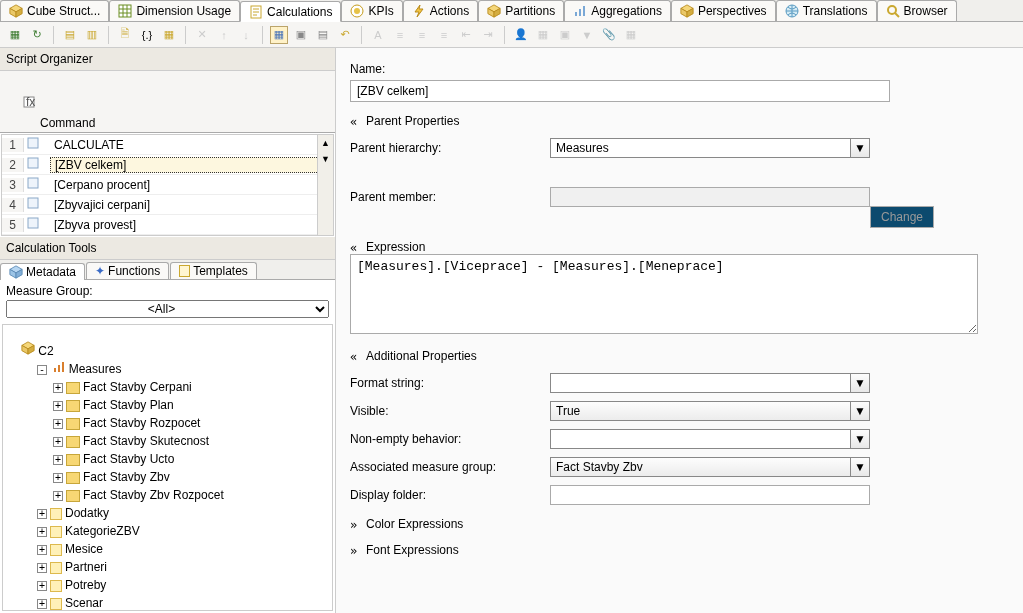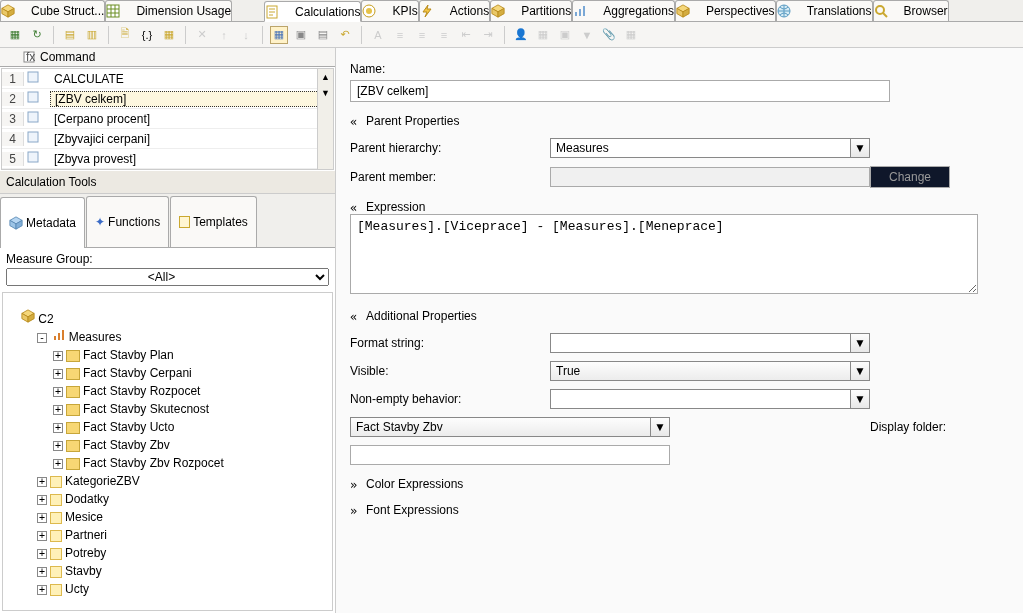--- a/index.html
+++ b/index.html
@@ -1,38 +1,38 @@
 <!DOCTYPE html>
 <html><head>
 <meta charset="utf-8">
 <style>
   * { box-sizing: border-box; margin: 0; padding: 0; font-family: Tahoma, Verdana, sans-serif; font-size: 12px; }
   body { background: #f9f8f6; color: #000; width: 1023px; height: 613px; overflow: hidden; }
   .tabs { display: flex; border-bottom: 1px solid #aaa; background: #f0efec; height: 22px; }
-  .tab { display: flex; align-items: flex-start; gap: 16px; padding: 3px 0; border: 1px solid #aaa; border-bottom: none; border-top-left-radius: 3px; border-top-right-radius: 3px; margin-right: 0px; background: #faf9f7; cursor: pointer; }
-  .tab.active { background: #fff; font-weight: normal; border-bottom: 1px solid #fff; position: relative; top: 1px; margin-left: 32px; }
+  .tab { display: flex; align-items: flex-start; gap: 4px; padding: 3px 8px; border: 1px solid #aaa; border-bottom: none; border-top-left-radius: 3px; border-top-right-radius: 3px; margin-right: 0px; background: #faf9f7; cursor: pointer; }
+  .tab.active { background: #fff; font-weight: normal; border-bottom: 1px solid #fff; position: relative; top: 1px; }
   .tab .ico { width: 14px; height: 14px; display: inline-block; }
   .toolbar { display: flex; align-items: center; gap: 4px; padding: 3px 6px; border-bottom: 1px solid #ccc; background: #f6f5f3; height: 26px; }
   .tbtn { width: 18px; height: 18px; display: inline-flex; align-items: center; justify-content: center; border: 1px solid transparent; cursor: pointer; font-size: 11px; }
   .tsep { width: 1px; height: 18px; background: #ccc; margin: 0 3px; }
   .container { display: flex; height: calc(613px - 22px - 26px); }
   .left { width: 336px; border-right: 1px solid #ccc; display: flex; flex-direction: column; background: #fff; }
   .right { flex: 1; background: #fafafa; padding: 8px 14px; overflow-y: auto; }
   .panel-title { padding: 4px 6px; background: #ece9e2; border-bottom: 1px solid #ccc; }
   .script-org { display: flex; flex-direction: column; }
   .so-header { display: flex; align-items: center; border-bottom: 1px solid #aaa; background: #f6f5f3; padding: 2px 0; }
   .so-header .ico { width: 14px; height: 14px; margin-right: 4px; }
   .so-body { overflow-y: auto; border: 1px solid #ccc; margin: 1px; max-height: 120px; position:relative;}
   .so-row { display: flex; align-items: center; border-bottom: 1px solid #eee; height: 20px; }
   .so-num { width: 22px; text-align: center; border-right: 1px solid #ddd; color: #444; background:#f6f5f3;}
   .so-ic { width: 18px; text-align: center; }
   .so-cmd { flex: 1; padding-left: 4px; margin-left: 8px; }
   .so-row.sel .so-cmd { background: #fdf7df; border: 1px dotted #333; }
   .calc-tools-tabs { display: flex; border-bottom: 1px solid #aaa; background: #f0efec; padding-top:2px;}
-  .calc-tools-tabs .ctab { display: flex; align-items:center; gap:3px; padding: 18px 8px; border: 1px solid #aaa; border-bottom: none; border-top-left-radius: 3px; border-top-right-radius: 3px; margin-right: 1px; background: #faf9f7; cursor: pointer; }
+  .calc-tools-tabs .ctab { display: flex; align-items:center; gap:3px; padding: 1px 8px; border: 1px solid #aaa; border-bottom: none; border-top-left-radius: 3px; border-top-right-radius: 3px; margin-right: 1px; background: #faf9f7; cursor: pointer; }
   .calc-tools-tabs .ctab.active { background: #fff; position: relative; top: 1px; }
   .mg { padding: 4px 6px; }
   .mg select { width: 100%; font-size: 12px; text-align: center; }
   .tree { flex: 1; overflow: auto; border: 1px solid #ccc; margin: 2px; background: #fff; padding: 16px; }
   .tree ul { list-style: none; padding-left: 16px; }
   .tree > ul { padding-left: 2px; }
   .tree li { line-height: 18px; white-space: nowrap; }
   .tree .toggle { display:inline-block; width:10px; height:10px; border:1px solid #888; text-align:center; line-height:8px; font-size:10px; margin-right:3px; cursor:pointer; font-family:monospace;}
   .tree .ficon { display:inline-block; width:14px; height:12px; background:#f7d774; border:1px solid #c7a63a; margin-right:3px; vertical-align:middle;}
   .tree .cicon { display:inline-block; width:12px; height:12px; background:#fff1b8; border:1px solid #ddb94d; margin-right:3px; vertical-align:middle;}
@@ -40,21 +40,21 @@
   .r-sect { display:flex; align-items:center; gap:4px; margin-top:12px; }
   .chevron { display:inline-block; width:12px; height:12px; font-family:monospace; cursor:pointer;}
   .name-input { width: 540px; padding: 3px 6px; border: 1px solid #aaa; background: #fff; }
   .form-grid { display:grid; grid-template-columns: 200px 320px 90px; row-gap:8px; align-items:center; margin-top:10px; }
   .form-grid .lbl { color:#000; }
   .dd { width: 320px; display:flex; }
   .dd input { flex:1; border:1px solid #888; padding:2px 5px; background:#fff; }
   .dd .ddbtn { width:19px; border:1px solid #888; border-left:none; display:flex; align-items:center; justify-content:center; cursor:pointer; background: linear-gradient(#fdfdfd,#e8e8e8);}
   .dd.grad input { background: linear-gradient(#fdfdfd,#ececec); }
   .plainin { width:320px; border:1px solid #aaa; padding:2px 5px; background:#fff; }
-  .chg { width:80px; padding:3px 6px; border:1px solid #aaa; background:#0f172a; color:#999; cursor:default; }
+  .chg { width:64px; padding:3px 6px; border:1px solid #aaa; background:#0c4a6e; color:#999; cursor:default;margin-top:40px; }
   .expr { width: 628px; height: 80px; border:1px solid #aaa; background:#fff; padding:4px 6px; font-family: "Courier New", monospace; font-size:13px; }
   .scrollbar-ph { position:absolute; right:0; top:0; bottom:0; width:16px; background:#f1efe9; border-left:1px solid #ccc;}
   .sb-up,.sb-dn{height:16px;display:flex;align-items:center;justify-content:center;font-size:9px;}
   svg.ico-cube{width:14px;height:14px;}
 </style>
 </head>
 <body>
 
 <div class="tabs">
   <div class="tab">
@@ -168,28 +168,29 @@
   <span class="tbtn" style="color:#ccc;">▦</span>
   <span class="tbtn" style="color:#ccc;">▣</span>
   <span class="tbtn" style="color:#ccc;">▼</span>
   <span class="tbtn" style="color:#ccc;">📎</span>
   <span class="tbtn" style="color:#ccc;">▦</span>
 </div>
 
 <div class="container">
 
   <div class="left">
+    <div class="panel-title">Script Organizer</div>
     <div class="script-org">
       <div class="so-header">
         <span style="width:22px;"></span>
         <svg class="ico" width="14" height="14" viewBox="0 0 14 14">
             <rect x="2" y="2" width="10" height="10" fill="#fff" stroke="#888"></rect>
             <text x="4" y="11" font-size="9" fill="#555">fx</text>
           </svg>
-        <span style="flex:1;">Command</span>
+        <span style="flex:1;margin-top:43px;">Command</span>
         <span style="width:16px;"></span>
       </div>
       <div class="so-body" id="so-body">
         <div class="so-row">
             <div class="so-num">1</div>
             <div class="so-ic"><svg width="12" height="12" viewBox="0 0 12 12">
                 <rect x="1" y="1" width="10" height="10" fill="#eef4fb" stroke="#8aa8c8"></rect>
               </svg></div>
             <div class="so-cmd">CALCULATE</div>
           </div>
@@ -266,36 +267,37 @@
           <ul>
             <li>
               <span class="toggle">-</span>
               <svg width="12" height="12" viewBox="0 0 12 12">
                   <rect x="1" y="7" width="2" height="4" fill="#d97f2e"></rect>
                   <rect x="5" y="4" width="2" height="7" fill="#d97f2e"></rect>
                   <rect x="9" y="1" width="2" height="10" fill="#d97f2e"></rect>
                 </svg>
               <span>Measures</span>
               <ul id="tree-folders">
+                  <li><span class="toggle">+</span><span class="ficon"></span><span>Fact Stavby Cerpani</span></li>
                   <li><span class="toggle">+</span><span class="ficon"></span><span>Fact Stavby Plan</span></li>
-                  <li><span class="toggle">+</span><span class="ficon"></span><span>Fact Stavby Cerpani</span></li>
                   <li><span class="toggle">+</span><span class="ficon"></span><span>Fact Stavby Rozpocet</span></li>
                   <li><span class="toggle">+</span><span class="ficon"></span><span>Fact Stavby Skutecnost</span></li>
                   <li><span class="toggle">+</span><span class="ficon"></span><span>Fact Stavby Ucto</span></li>
                   <li><span class="toggle">+</span><span class="ficon"></span><span>Fact Stavby Zbv</span></li>
                   <li><span class="toggle">+</span><span class="ficon"></span><span>Fact Stavby Zbv Rozpocet</span></li>
                 </ul>
             </li>
           </ul>
           <ul id="tree-dims">
+              <li><span class="toggle">+</span><span class="cicon"></span><span>Dodatky</span></li>
               <li><span class="toggle">+</span><span class="cicon"></span><span>KategorieZBV</span></li>
-              <li><span class="toggle">+</span><span class="cicon"></span><span>Dodatky</span></li>
               <li><span class="toggle">+</span><span class="cicon"></span><span>Mesice</span></li>
               <li><span class="toggle">+</span><span class="cicon"></span><span>Partneri</span></li>
               <li><span class="toggle">+</span><span class="cicon"></span><span>Potreby</span></li>
+              <li><span class="toggle">+</span><span class="cicon"></span><span>Scenar</span></li>
               <li><span class="toggle">+</span><span class="cicon"></span><span>Stavby</span></li>
               <li><span class="toggle">+</span><span class="cicon"></span><span>Ucty</span></li>
             </ul>
         </li>
       </ul>
     </div>
   </div>
 
   <div class="right">
     <div class="r-label">Name:</div>
@@ -345,20 +347,21 @@
       </div>
         <div></div>
 
       <div class="lbl">Non-empty behavior:</div>
       <div class="dd">
         <input value="" style="">
         <div class="ddbtn">▼</div>
       </div>
         <div></div>
 
+      <div class="lbl">Associated measure group:</div>
       <div class="dd grad">
         <input readonly="" value="Fact Stavby Zbv" style="">
         <div class="ddbtn">▼</div>
       </div>
         <div></div>
 
       <div class="lbl">Display folder:</div>
       <input class="plainin" value="" style="">
         <div></div>
     </div>

